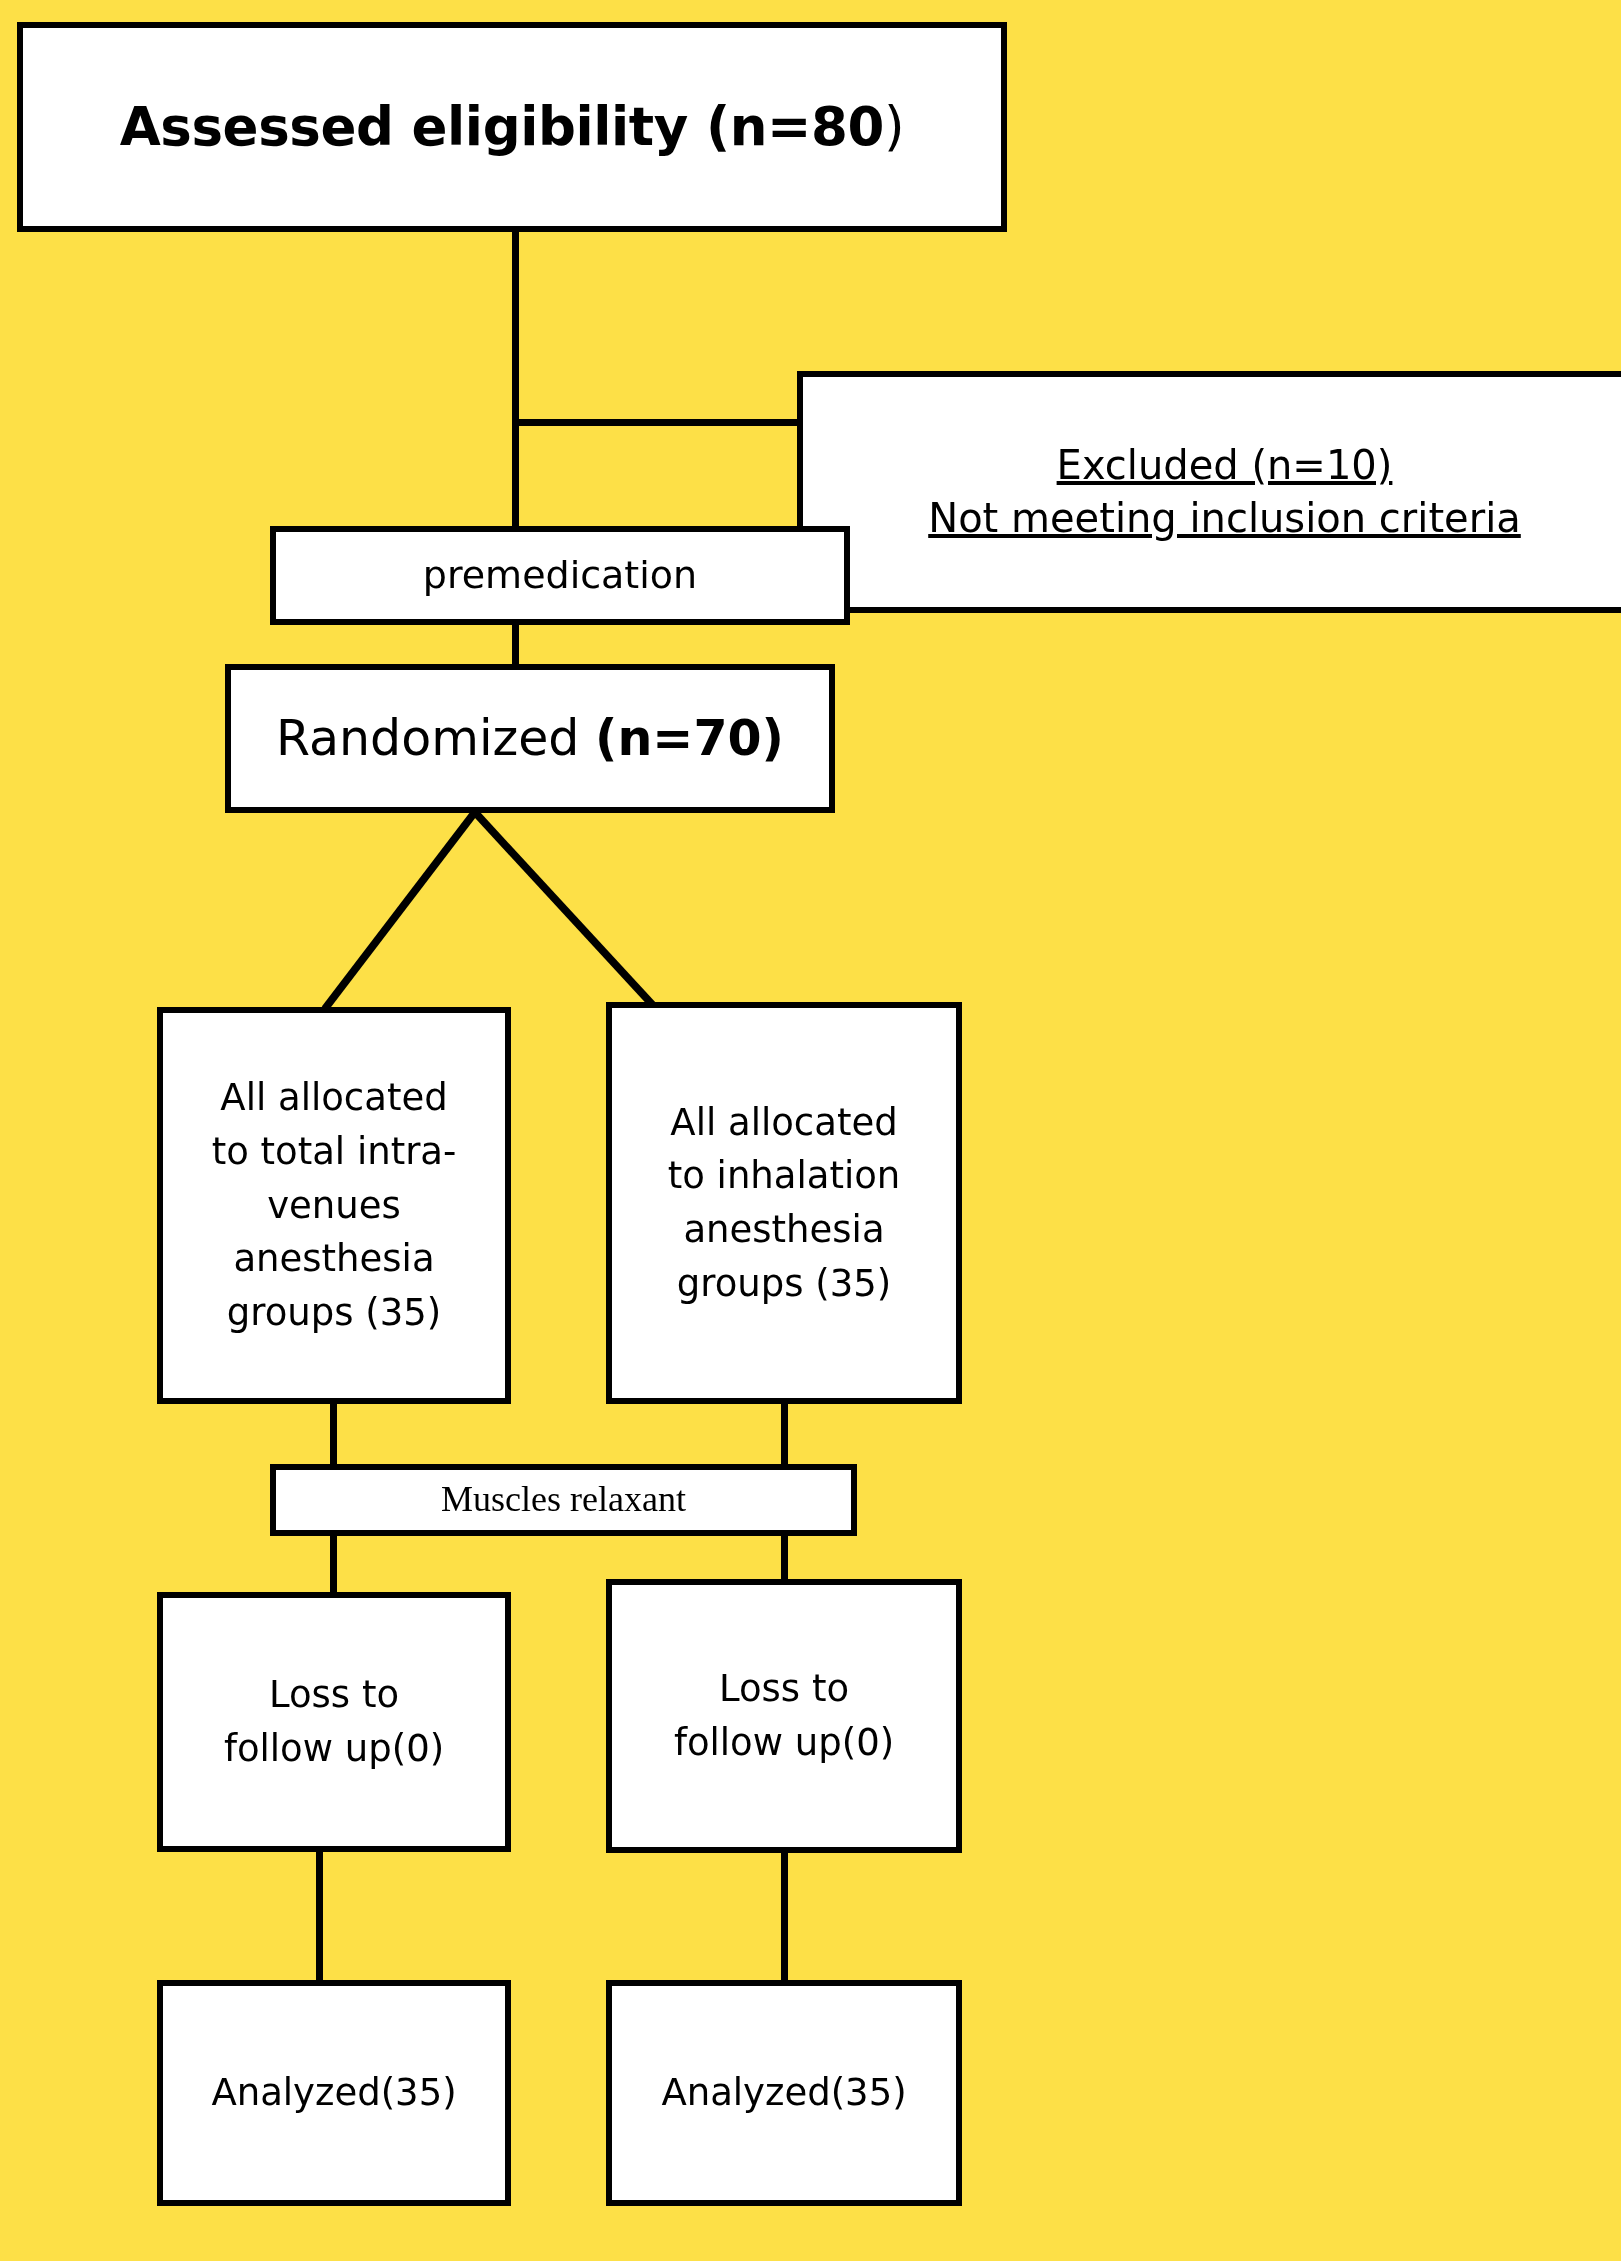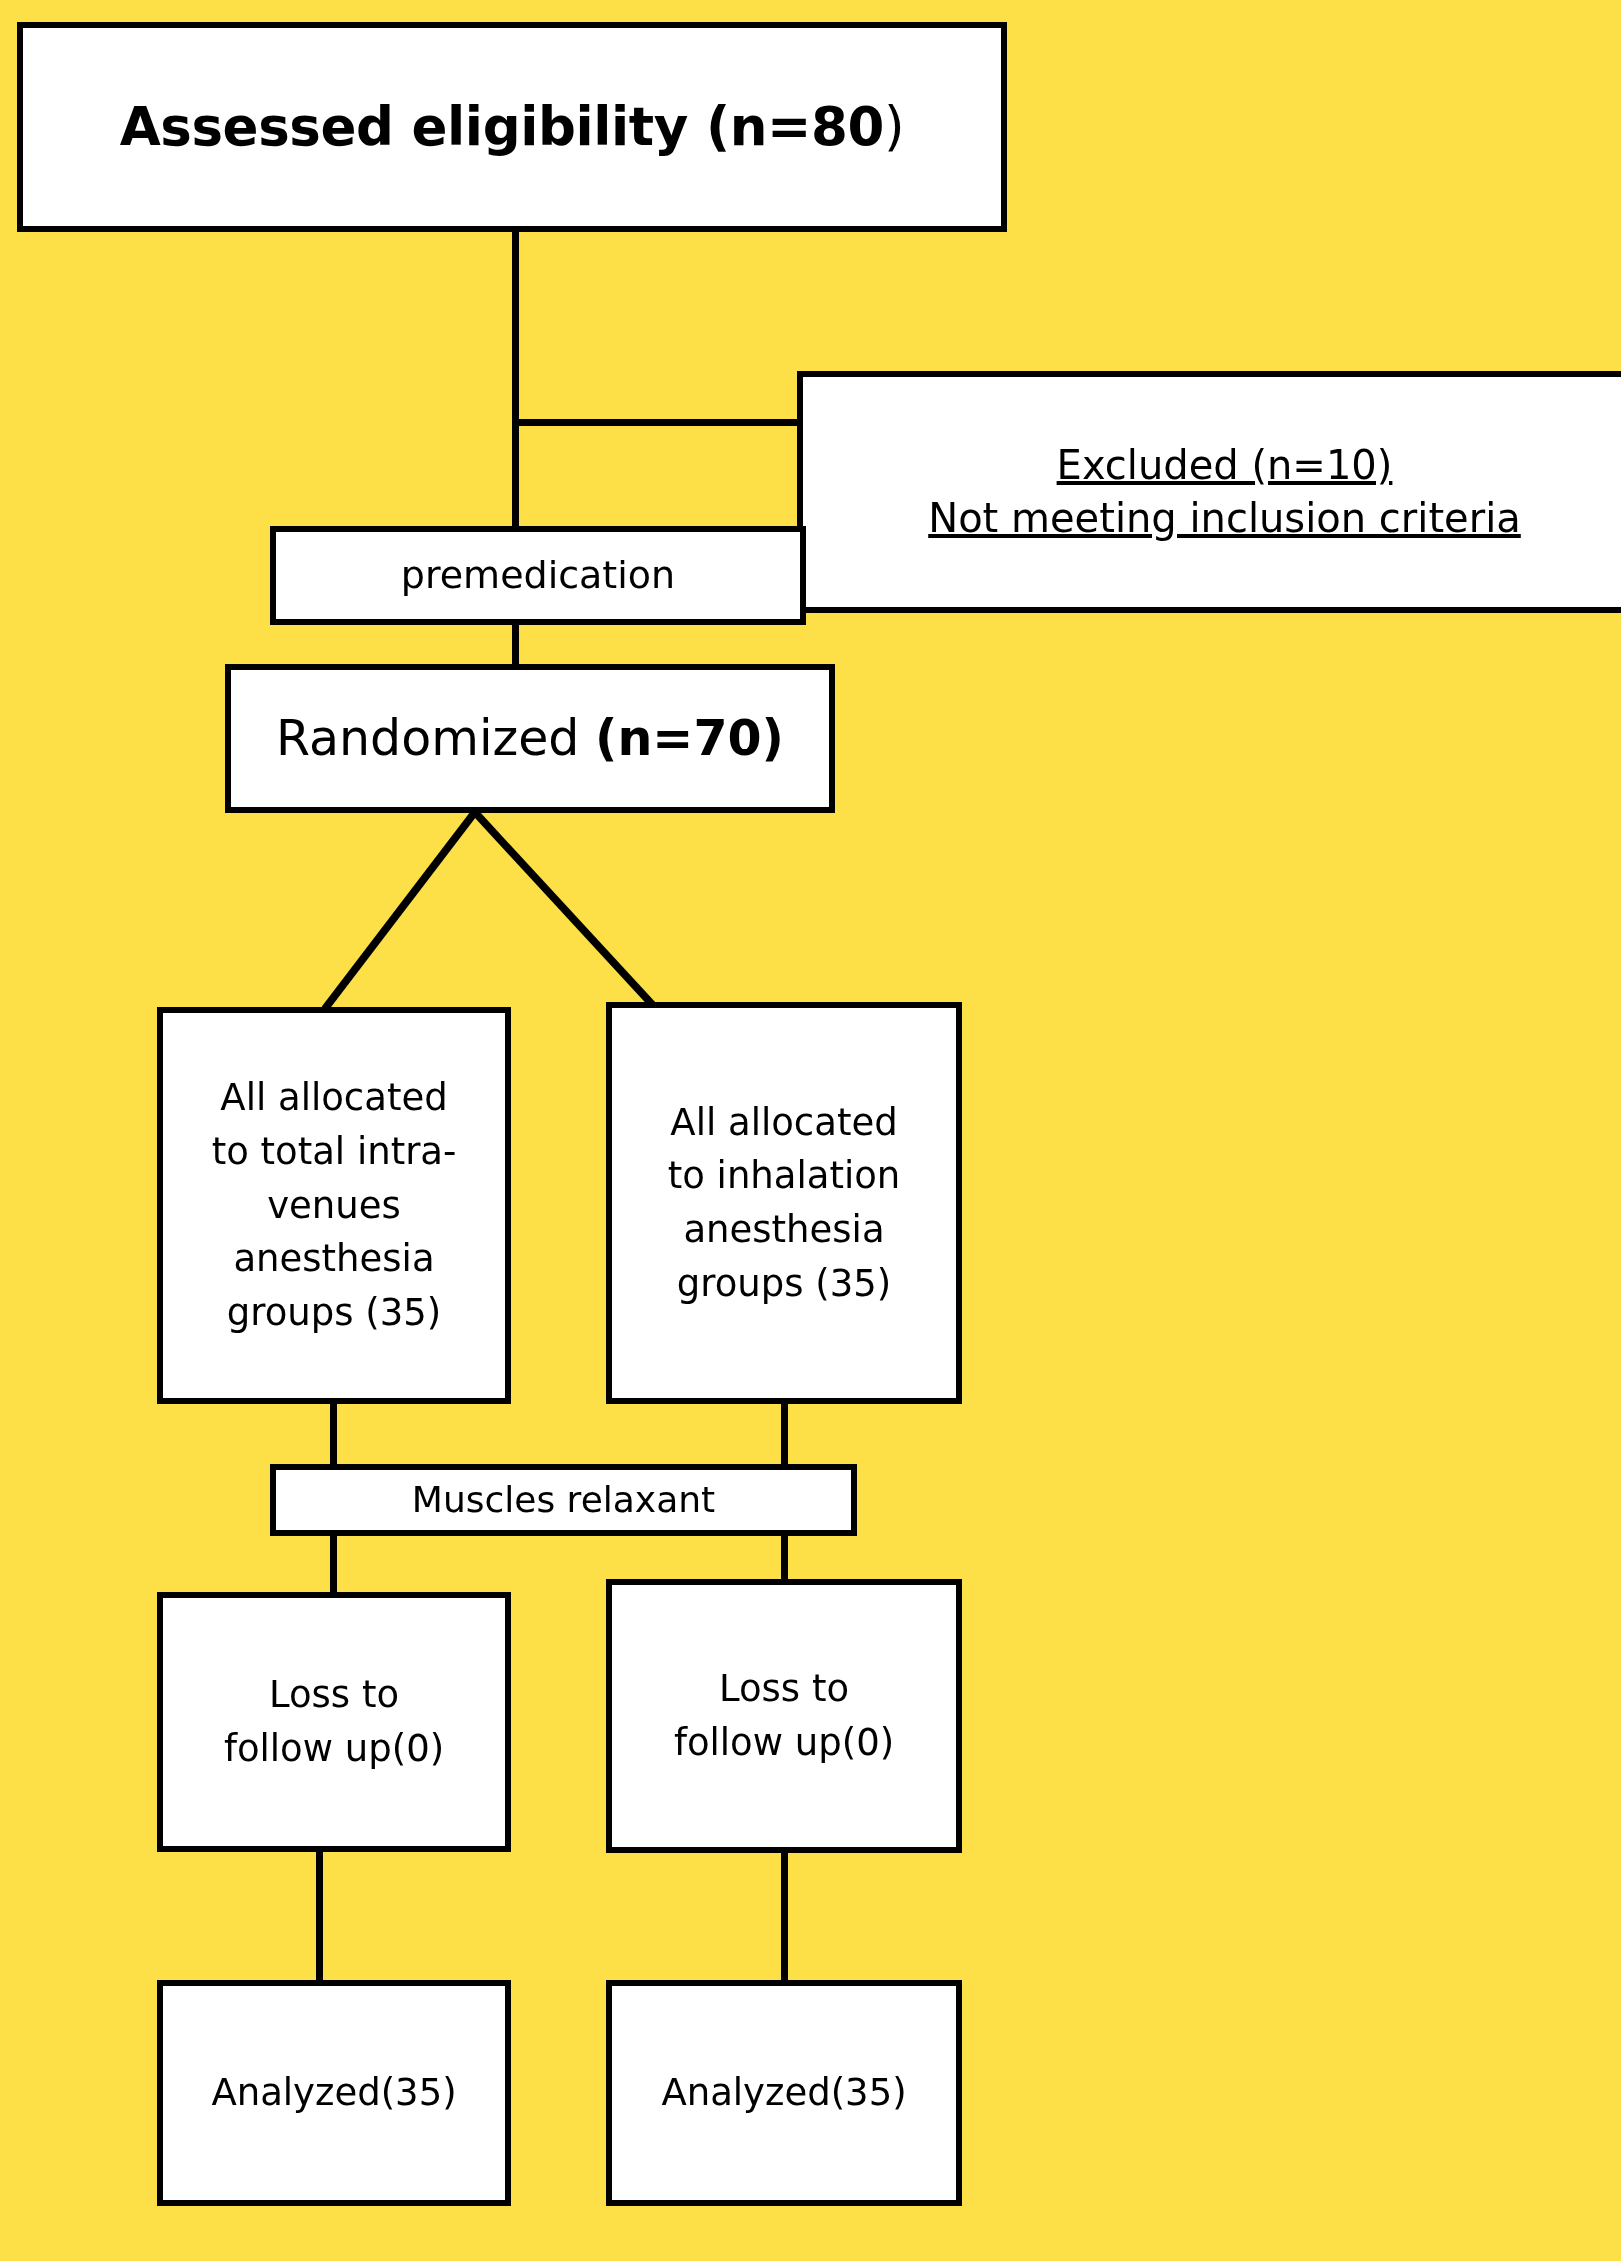--- a/index.html
+++ b/index.html
@@ -53,21 +53,21 @@
     border-width: 6px;
     text-decoration: underline;
   }
   #node-excluded .node-text {
     font-size: 40px;
     font-weight: 400;
     line-height: 1.32;
   }
 
   #node-premedication {
-    left: 270px; top: 526px;  width: 536px;  height: 99px;
+    left: 270px; top: 526px;  width: 580px;  height: 99px;
     border-width: 6px;
   }
   #node-premedication .node-text {
     font-size: 38px;
     font-weight: 400;
   }
 
   #node-randomized {
     left: 225px; top: 664px;  width: 610px;  height: 149px;
     border-width: 6.8px;
@@ -93,20 +93,21 @@
   }
   #node-alloc-right .node-text {
     font-size: 37px;
     line-height: 1.45;
   }
 
   #node-muscles {
     left: 270px; top: 1464px; width: 587px;  height: 72px;
     border-width: 6px;
     z-index: 9;
+    font-family: Liberation Serif, serif;
   }
   #node-muscles .node-text {
     font-size: 36px;
   }
 
   #node-loss-left {
     left: 157px; top: 1592px; width: 354px;  height: 260px;
     border-width: 6px;
   }
   #node-loss-left .node-text {

